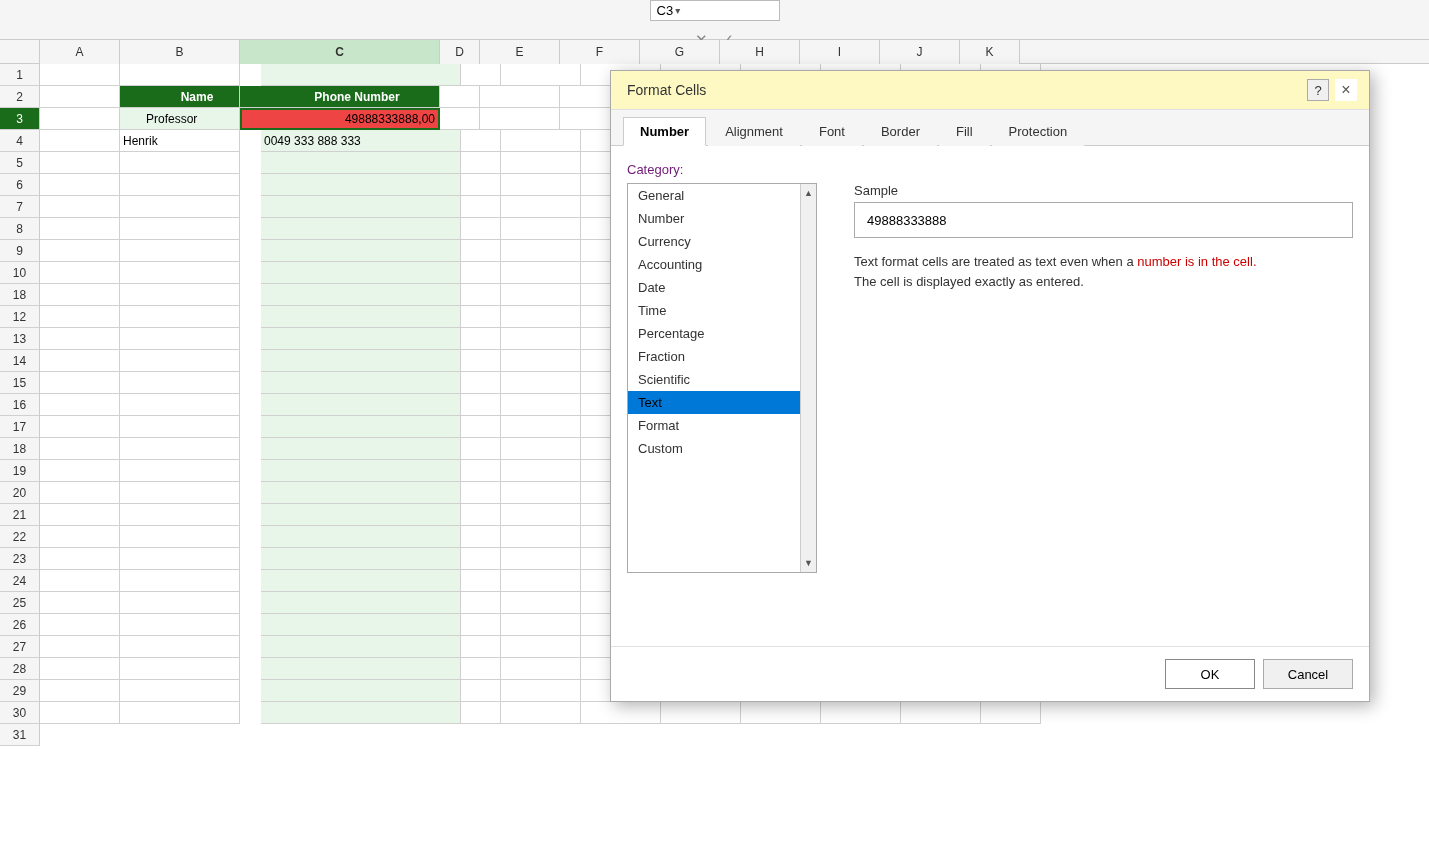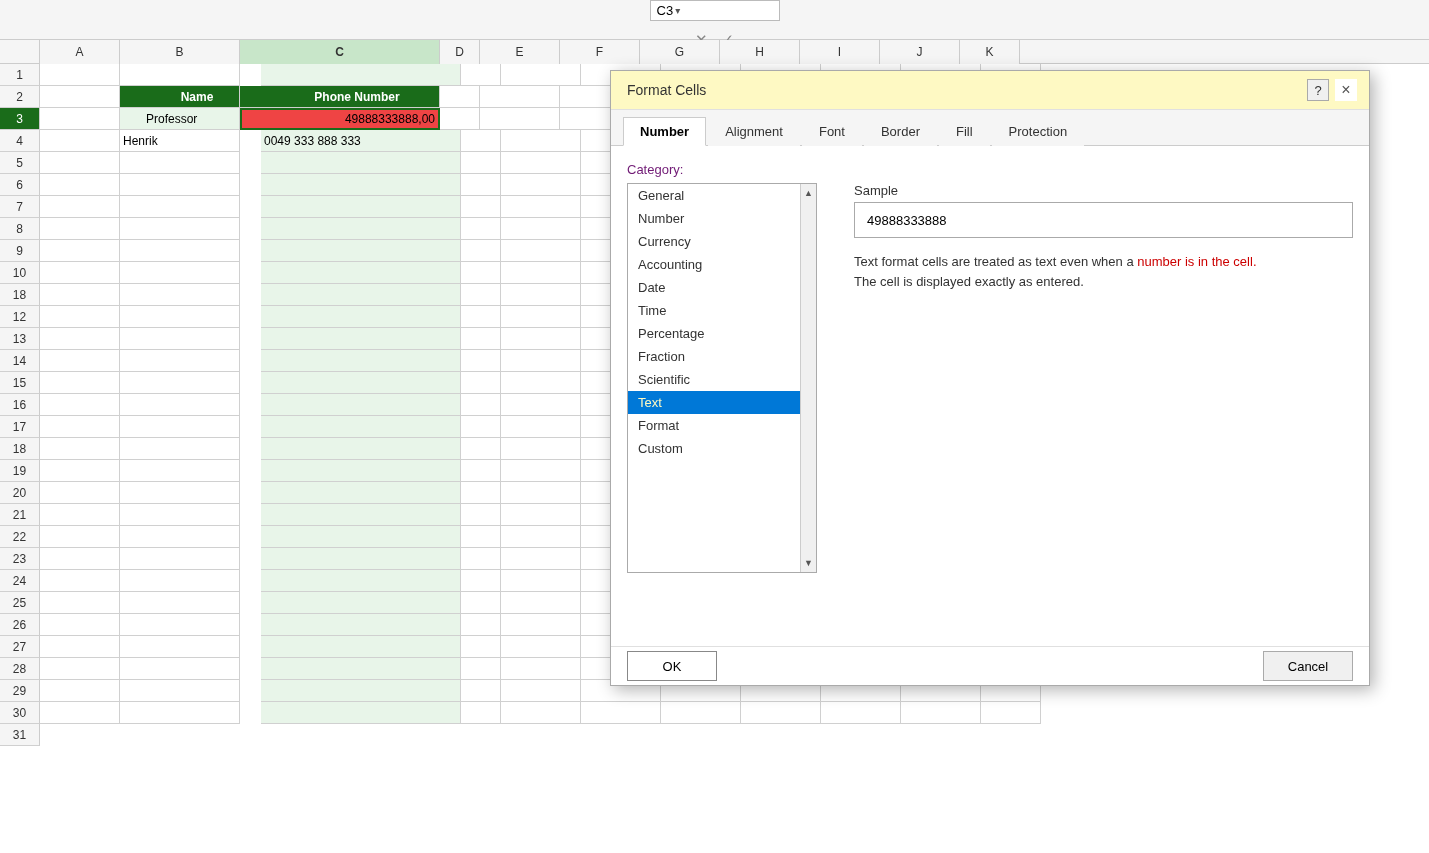--- a/index.html
+++ b/index.html
@@ -301,21 +301,21 @@
       list-style: none;
     }
     .category-list li {
       padding: 4px 10px;
       cursor: pointer;
       font-size: 13px;
       color: #333;
     }
     .category-list li.selected {
       background: #0078d7;
-      color: #fef9c3;
+      color: #000000;
     }
     .list-scrollbar {
       position: absolute;
       right: 0; top: 0;
       width: 16px; height: 100%;
       background: #f0f0f0;
       border-left: 1px solid #ccc;
       display: flex;
       flex-direction: column;
       align-items: center;
@@ -353,23 +353,23 @@
       color: #333;
       line-height: 1.5;
     }
     .description-text span {
       color: #c00;
     }
 
     
     .dialog-footer {
       display: flex;
-      justify-content: space-between;
+      justify-content: flex-end;
       gap: 8px;
-      padding: 4px 16px;
+      padding: 12px 16px;
       border-top: 1px solid #e0e0e0;
     }
     .dialog-btn {
       width: 90px;
       height: 30px;
       border: 1px solid #aaa;
       background: #f0f0f0;
       cursor: pointer;
       font-size: 13px;
       display: flex;

